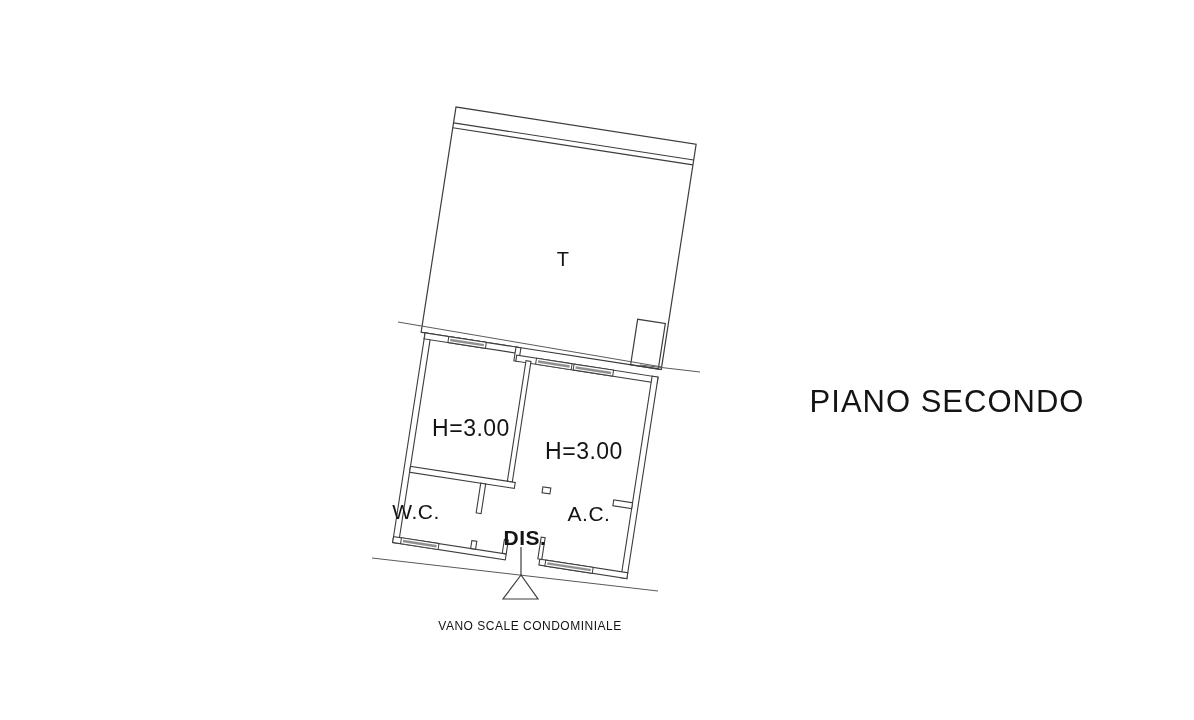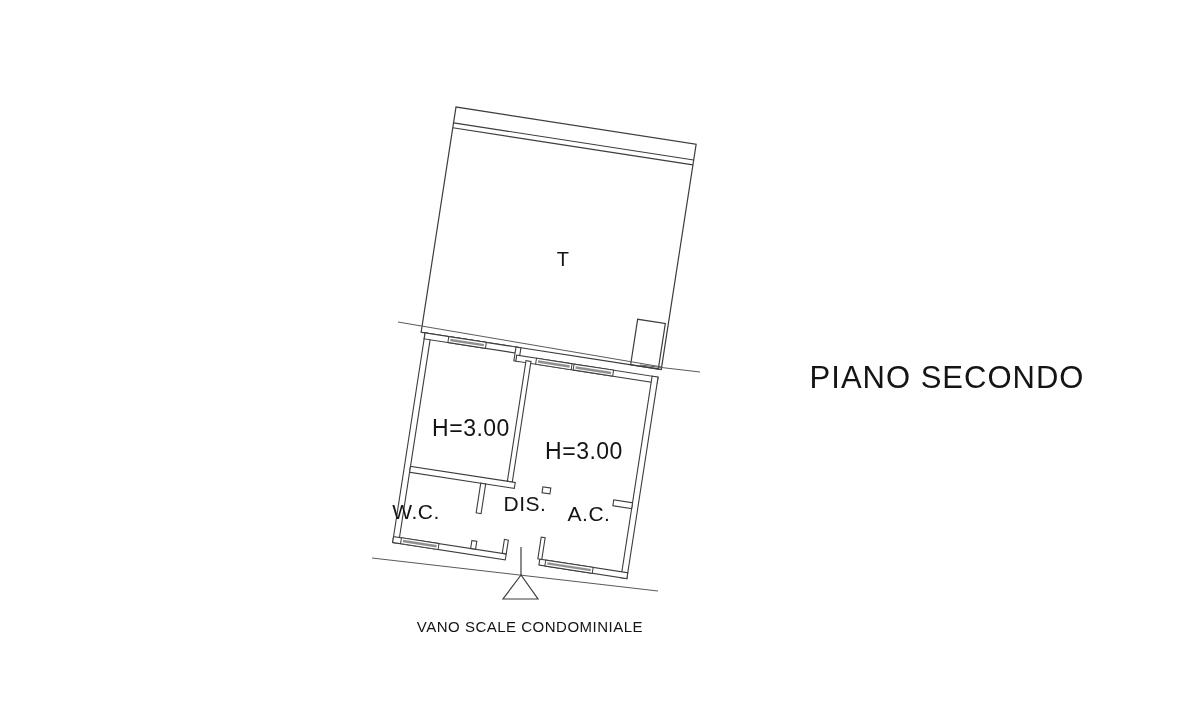--- a/index.html
+++ b/index.html
@@ -14,22 +14,22 @@
   .lbl{
     position:absolute;
     transform:translate(-50%,-50%);
     color:#141414;
     white-space:nowrap;
     letter-spacing:0.5px;
   }
   .lbl-room{font-size:21px;}
   .lbl-h{font-size:23px;}
   .lbl-t{font-size:20px;}
-  .lbl-title{font-size:31px;letter-spacing:1px;}
-  .lbl-caption{font-size:15px;letter-spacing:0.5px;}
+  .lbl-title{font-size:31px;letter-spacing:1px;margin-top:24px;}
+  .lbl-caption{font-size:12px;letter-spacing:0.5px;}
 </style>
 </head>
 <body>
 
 <div id="stage">
 
   <svg id="plan-svg" width="1194" height="720" viewBox="0 0 1194 720">
 
     <g transform="translate(456,107) rotate(8.8)">
 
@@ -89,21 +89,21 @@
   </svg>
 
   <div class="lbl lbl-t" style="left:563px;top:259px;">T</div>
 
   <div class="lbl lbl-h" style="left:471px;top:428px;">H=3.00</div>
 
   <div class="lbl lbl-h" style="left:584px;top:451px;">H=3.00</div>
 
   <div class="lbl lbl-room" style="left:416px;top:512px;">W.C.</div>
 
-  <div class="lbl lbl-room" style="left:525px;top:504px;">DIS.</div>
+  <div class="lbl lbl-room" style="left:525px;top:538px;font-weight:bold;">DIS.</div>
 
   <div class="lbl lbl-room" style="left:589px;top:514px;">A.C.</div>
 
   <div class="lbl lbl-title" style="left:947px;top:378px;">PIANO SECONDO</div>
 
   <div class="lbl lbl-caption" style="left:530px;top:626px;">VANO SCALE CONDOMINIALE</div>
 
 </div>
 
 </body></html>

